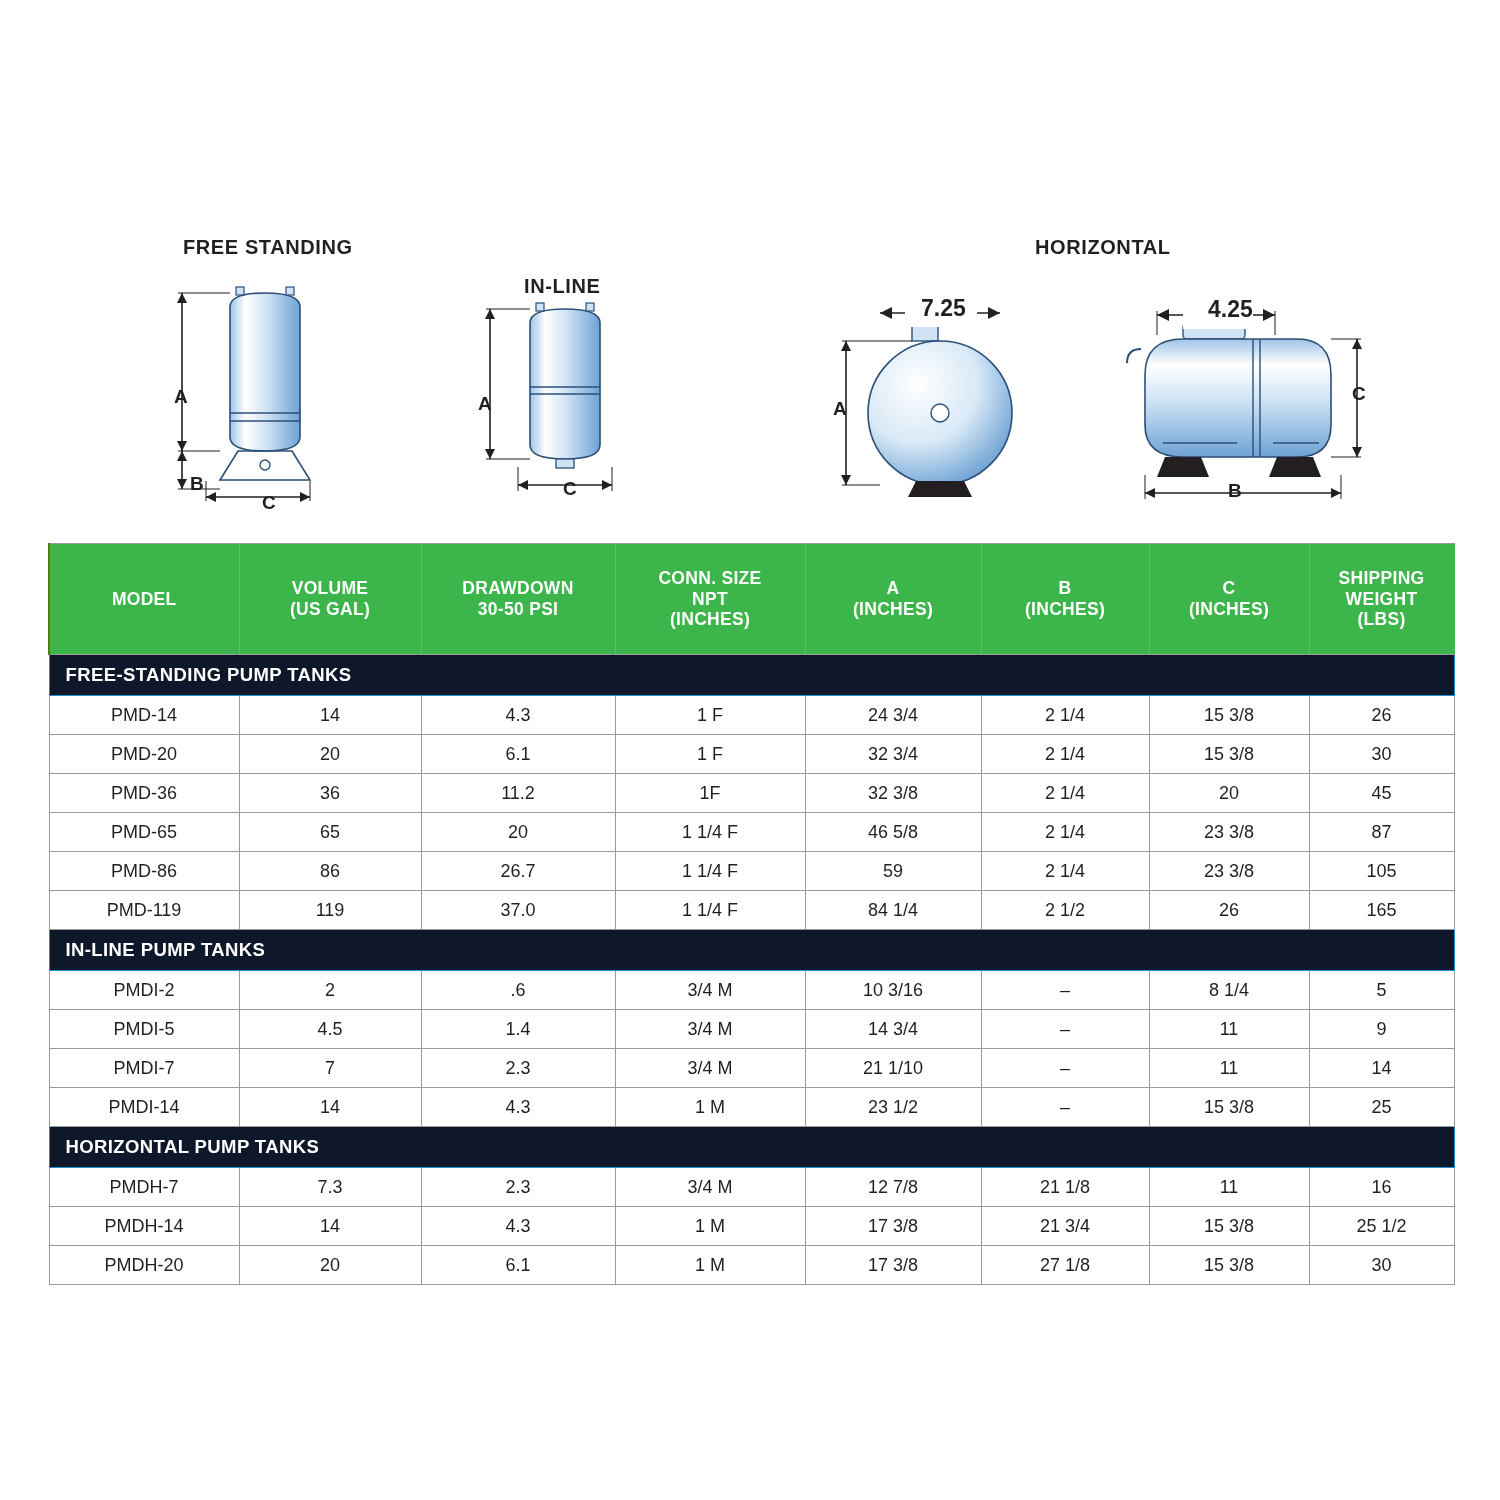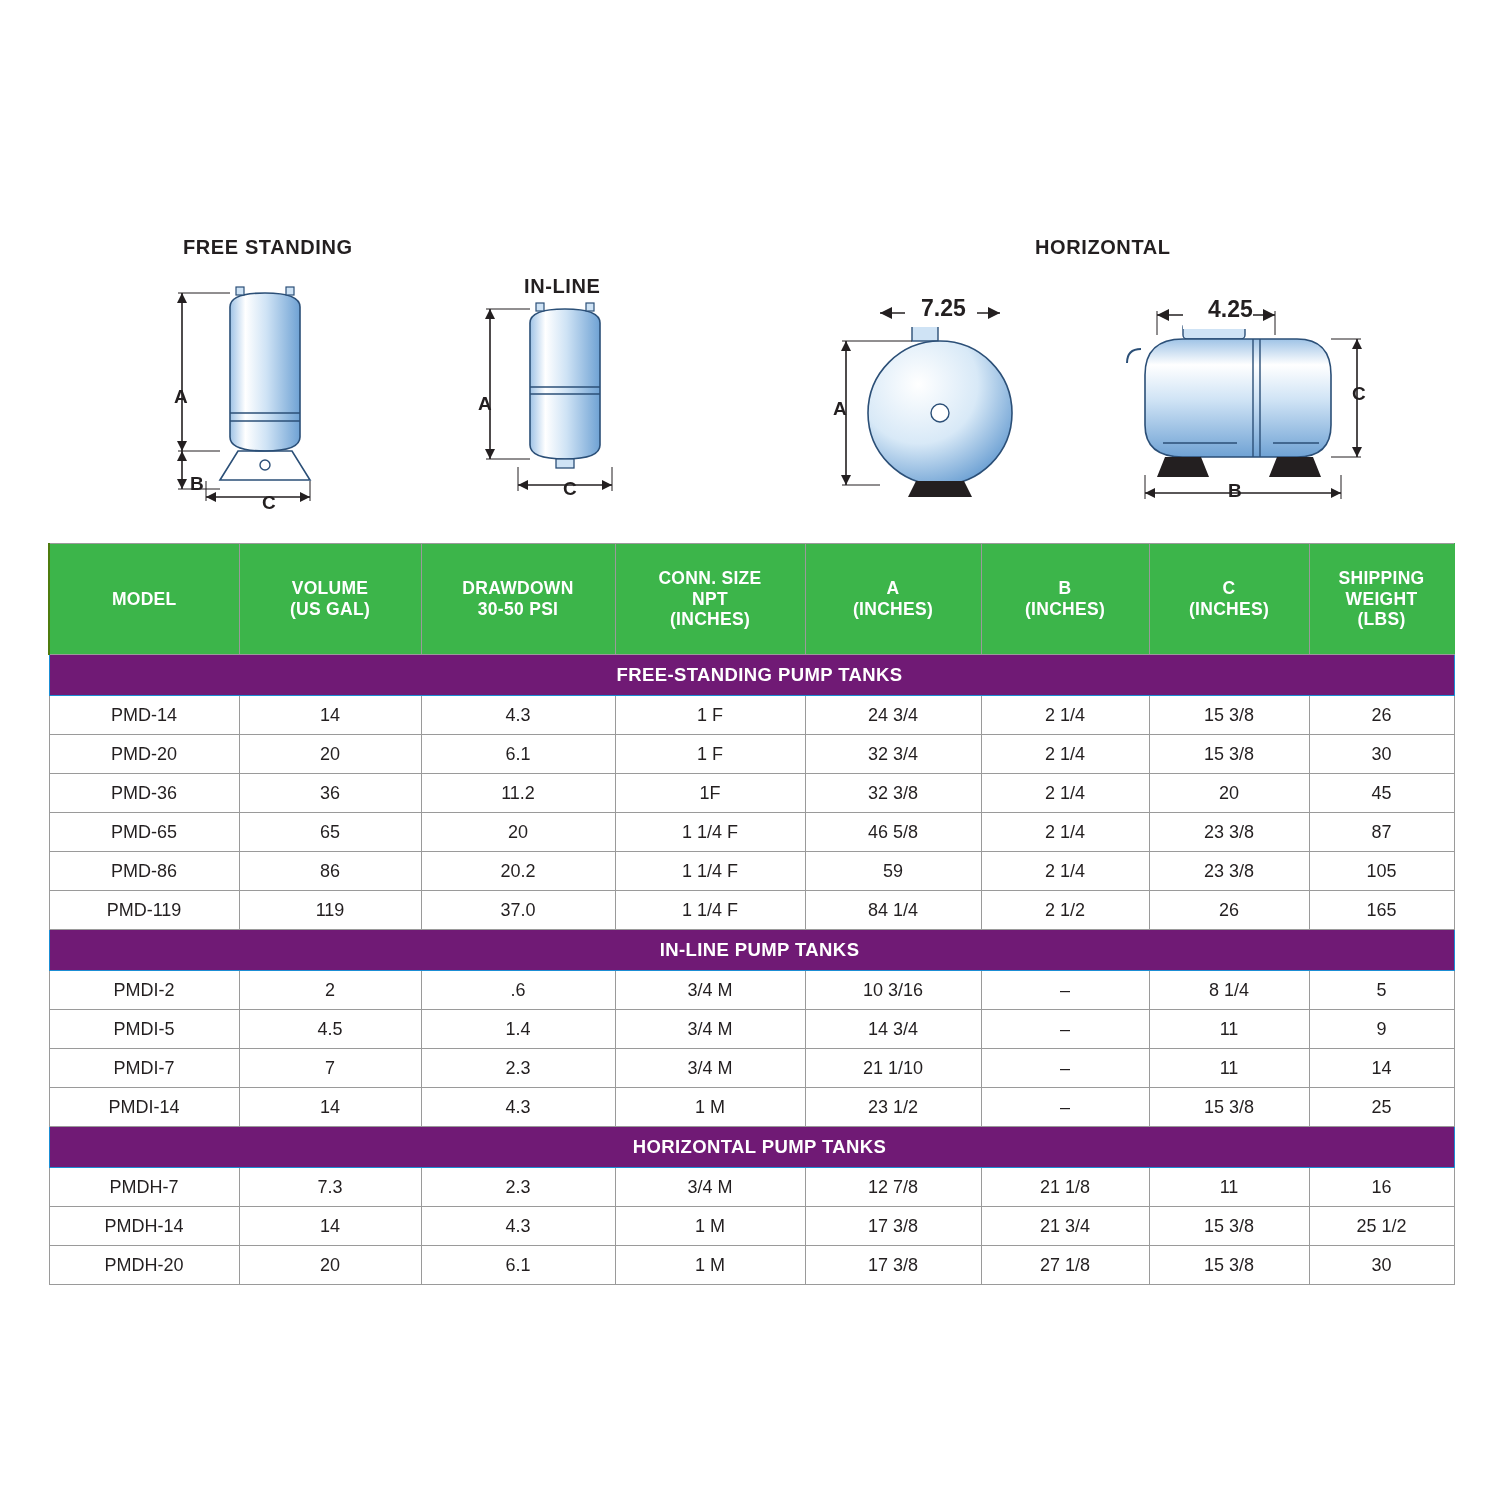--- a/index.html
+++ b/index.html
@@ -76,25 +76,25 @@
   }
   thead th.first { border-left: 2px solid #4d7c0f; }
   thead th.last { border-right: 1px solid #3cb54a; }
   tbody td {
     font-size: 18px;
     height: 32px;
     padding: 3px 0;
     color: #231f20;
   }
   tr.section td {
-    background: #701a75;
+    background: #0f172a;
     color: #ffffff;
     font-weight: bold;
     font-size: 18.5px;
-    text-align: center;
+    text-align: left;
     padding-left: 16px;
     height: 34px;
     letter-spacing: 0.4px;
     border-color: #1b8ed4;
   }
   .hdr-sub { display: block; }
 </style>
 </head>
 <body>
 
@@ -336,21 +336,21 @@
           <td>20</td>
           <td>1 1/4 F</td>
           <td>46 5/8</td>
           <td>2 1/4</td>
           <td>23 3/8</td>
           <td>87</td>
         </tr>
         <tr>
           <td>PMD-86</td>
           <td>86</td>
-          <td>20.2</td>
+          <td>26.7</td>
           <td>1 1/4 F</td>
           <td>59</td>
           <td>2 1/4</td>
           <td>23 3/8</td>
           <td>105</td>
         </tr>
         <tr>
           <td>PMD-119</td>
           <td>119</td>
           <td>37.0</td>

